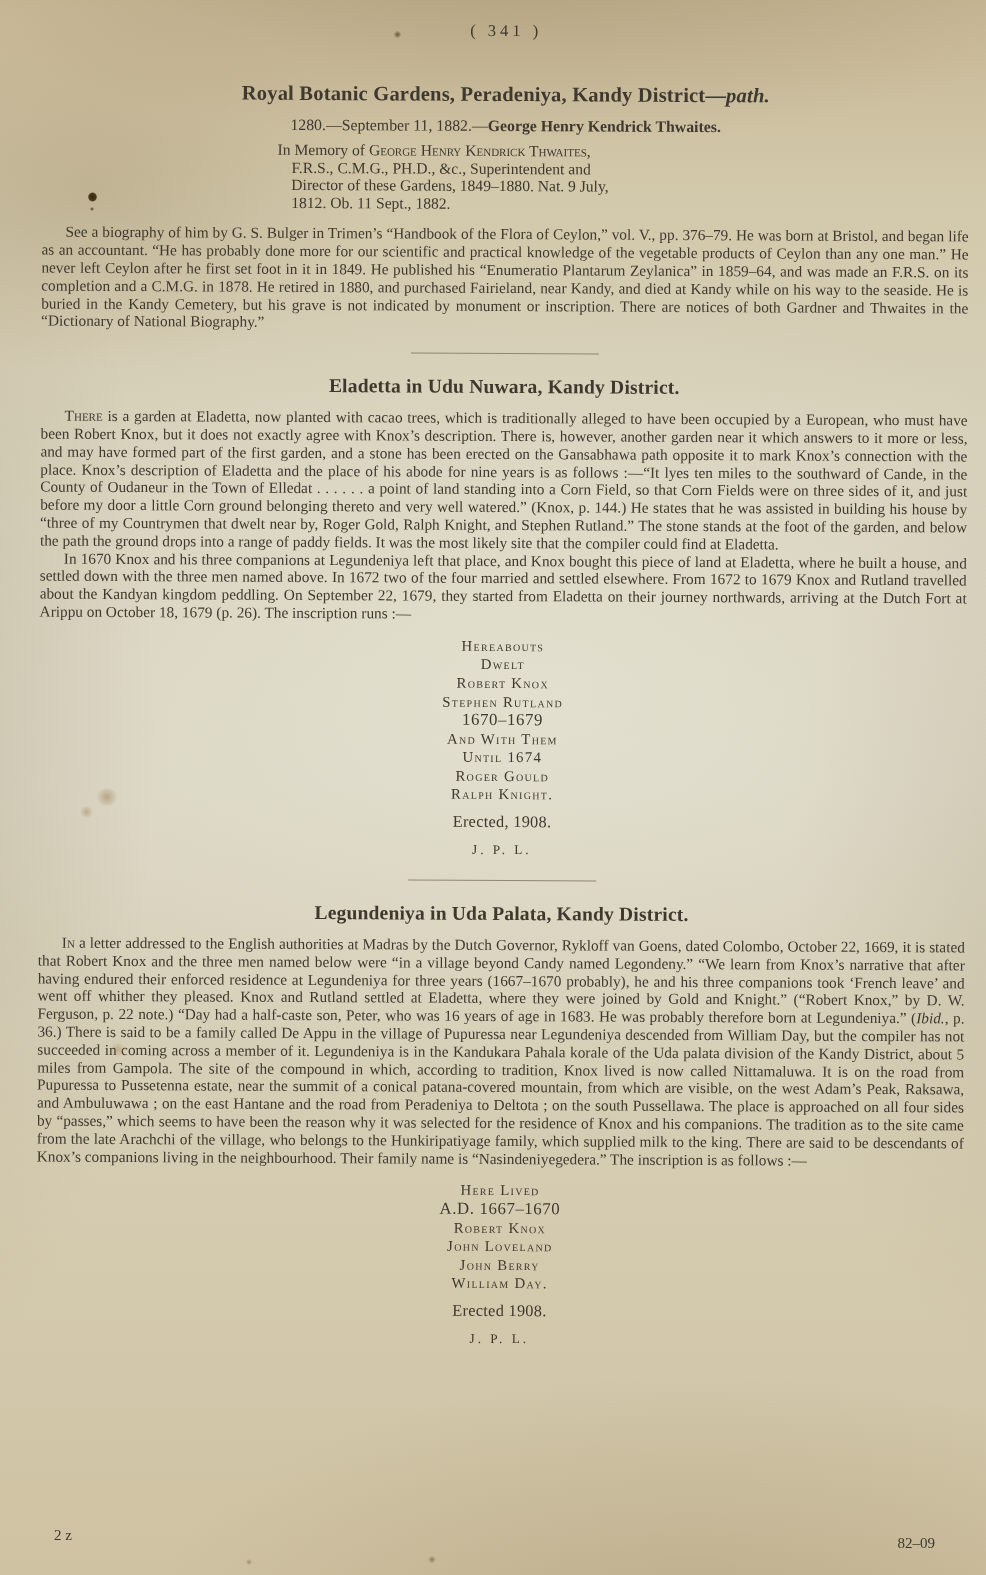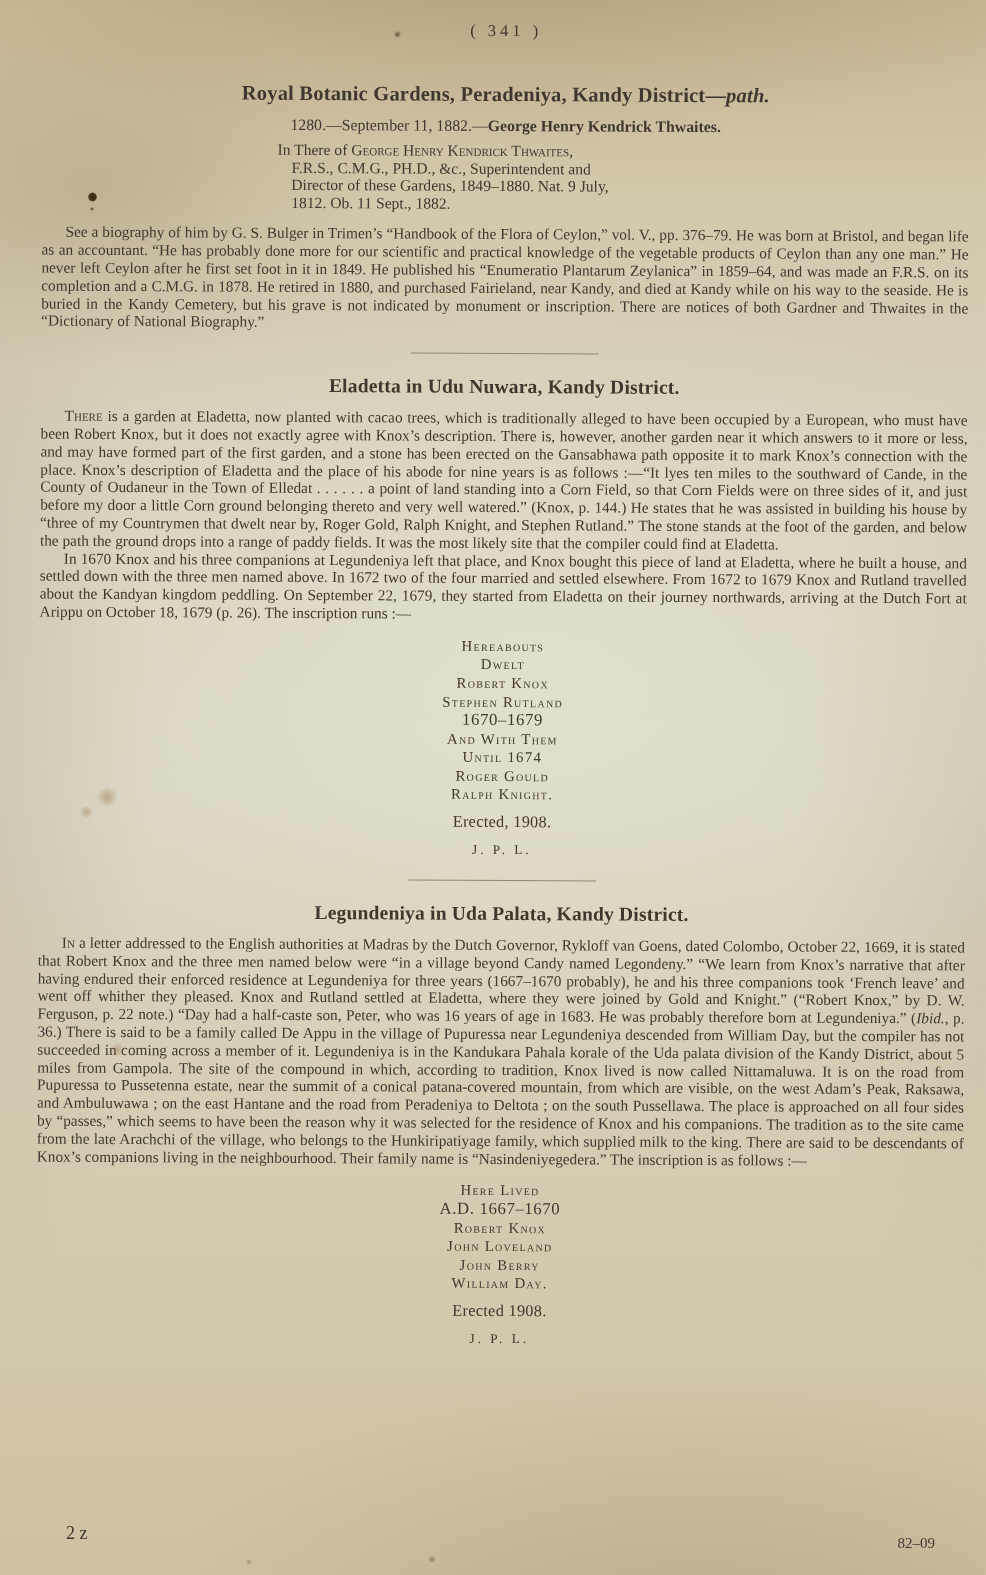--- a/index.html
+++ b/index.html
@@ -30,21 +30,21 @@
   .bio{margin-top:13px;}
   .rule{width:188px;height:1px;background:#8f8772;margin:0 auto;}
   .rule1{margin-top:21px;}
   .rule2{margin-top:22px;}
   .h2{text-align:center;font-size:19.5px;font-weight:bold;margin-top:22px;letter-spacing:0.2px;}
   .afterh{margin-top:11px;}
   .insc{text-align:center;font-variant:small-caps;font-size:14.8px;line-height:18.6px;letter-spacing:1.3px;margin-top:14px;}
   .insc .big{font-size:16.8px;letter-spacing:0.6px;}
   .erected{text-align:center;font-size:16.3px;margin-top:8px;letter-spacing:0.3px;}
   .initials{text-align:center;font-size:13.2px;letter-spacing:3px;margin-top:10px;}
-  .sig{position:absolute;left:66px;bottom:31px;font-size:18px;}
+  .sig{position:absolute;left:54px;bottom:31px;font-size:15px;}
   .plate{position:absolute;right:58px;bottom:23px;font-size:15px;margin-top:33px;}
   .spot{position:absolute;border-radius:50%;pointer-events:none;}
   .spot1{left:88px;top:192px;width:9px;height:10px;background:radial-gradient(circle,#33250e 0%,#4a3a1e 55%,transparent 75%);}
   .spot2{left:90px;top:207px;width:4px;height:4px;background:radial-gradient(circle,#4a3a1e 0%,transparent 80%);}
   .spot3{left:394px;top:31px;width:7px;height:7px;background:radial-gradient(circle,rgba(74,56,28,0.75) 0%,transparent 80%);}
   .spot4{left:96px;top:788px;width:22px;height:18px;background:radial-gradient(circle,rgba(146,110,64,0.45) 0%,transparent 75%);}
   .spot5{left:80px;top:806px;width:13px;height:12px;background:radial-gradient(circle,rgba(146,110,64,0.4) 0%,transparent 75%);}
   .spot6{left:110px;top:1043px;width:16px;height:13px;background:radial-gradient(circle,rgba(146,110,64,0.35) 0%,transparent 75%);}
   .spot7{left:428px;top:1556px;width:8px;height:7px;background:radial-gradient(circle,rgba(90,70,40,0.5) 0%,transparent 80%);}
   .spot8{left:246px;top:1559px;width:6px;height:6px;background:radial-gradient(circle,rgba(90,70,40,0.4) 0%,transparent 80%);}
@@ -55,21 +55,21 @@
 <div class="page">
   <div class="content">
 
     <div class="pageno">(  341  )</div>
 
     <div class="h1"><span>Royal Botanic Gardens, Peradeniya, Kandy District</span><span>—</span><span class="it">path.</span></div>
 
     <div class="entry"><span>1280.—September 11, 1882.—</span><b>George Henry Kendrick Thwaites.</b></div>
 
     <div class="memorial">
-      <div class="m1"><span>In There of </span><span class="sc">George Henry Kendrick Thwaites,</span></div>
+      <div class="m1"><span>In Memory of </span><span class="sc">George Henry Kendrick Thwaites,</span></div>
       <div>F.R.S., C.M.G., PH.D., &amp;c., Superintendent and</div>
       <div>Director of these Gardens, 1849–1880.  Nat. 9 July,</div>
       <div>1812.  Ob. 11 Sept., 1882.</div>
     </div>
 
     <p class="para pindent bio">See a biography of him by G. S. Bulger in Trimen’s “Handbook of the Flora of Ceylon,” vol. V., pp. 376–79.  He was born at Bristol, and began life as an accountant.  “He has probably done more for our scientific and practical knowledge of the vegetable products of Ceylon than any one man.”  He never left Ceylon after he first set foot in it in 1849.  He published his “Enumeratio Plantarum Zeylanica” in 1859–64, and was made an F.R.S. on its completion and a C.M.G. in 1878.  He retired in 1880, and purchased Fairieland, near Kandy, and died at Kandy while on his way to the seaside.  He is buried in the Kandy Cemetery, but his grave is not indicated by monument or inscription. There are notices of both Gardner and Thwaites in the “Dictionary of National Biography.”</p>
 
     <div class="rule rule1"></div>
 
     <div class="h2">Eladetta in Udu Nuwara, Kandy District.</div>

